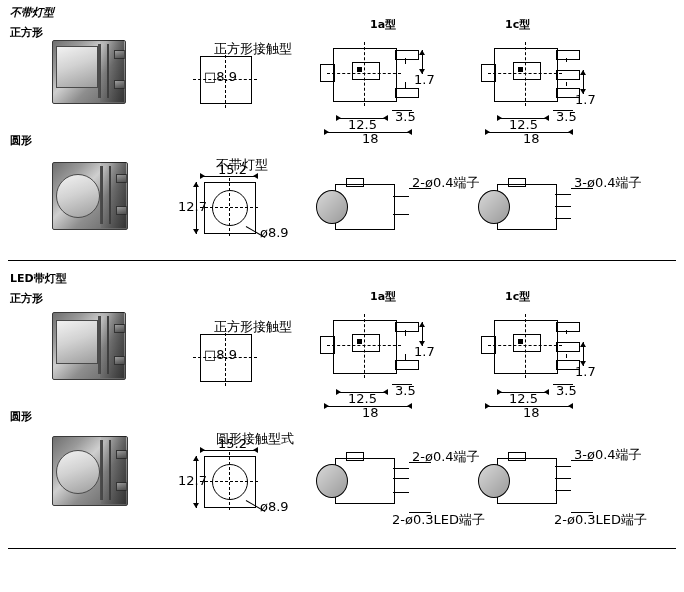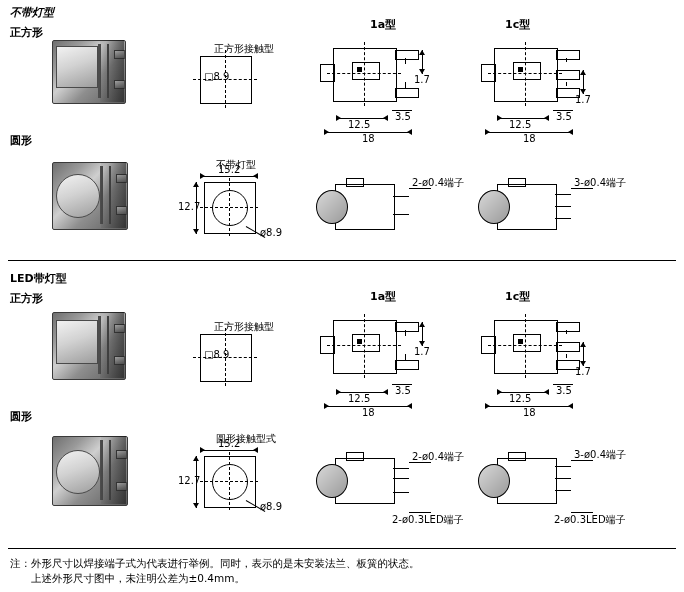--- a/index.html
+++ b/index.html
@@ -7,21 +7,21 @@
     width:684px;height:592px;
     font-family:"DejaVu Sans","Liberation Sans",sans-serif;
     color:#000;
     position:relative;
     overflow:hidden;
   }
   .page{position:relative;width:684px;height:592px;}
 
   .lbl{position:absolute;font-size:11px;line-height:13px;white-space:nowrap;}
   .lbl.b{font-weight:bold;}
-  .tiny{position:absolute;font-size:10px;line-height:9px;white-space:nowrap;color:#000;}
+  .tiny{position:absolute;font-size:13px;line-height:9px;white-space:nowrap;color:#000;}
 
   .hr{position:absolute;left:8px;width:668px;height:1px;background:#000;}
 
   
   .photo{position:absolute;}
   .photo .body{
     position:absolute;left:0;top:0;width:100%;height:100%;
     background:
       linear-gradient(135deg,#6f6f6f 0%,#9a9a9a 22%,#cfcfcf 40%,#8e8e8e 62%,#5c5c5c 100%);
     border:1px solid #3a3a3a;
@@ -346,16 +346,14 @@
     <div class="dl hline" style="left:555px;top:478px;width:16px;"></div>
     <div class="dl hline" style="left:555px;top:490px;width:16px;"></div>
     <div class="dl hline" style="left:571px;top:460px;width:22px;"></div>
     <div class="tiny" style="left:574px;top:450px;">3-ø0.4端子</div>
     <div class="dl hline" style="left:571px;top:512px;width:22px;"></div>
     <div class="tiny" style="left:554px;top:515px;">2-ø0.3LED端子</div>
   </div>
 
   <div class="hr" style="top:548px;"></div>
 
-  <div class="note" style="left:10px;top:556px;">注：外形尺寸以焊接端子式为代表进行举例。同时，表示的是未安装法兰、板簧的状态。</div>
-  <div class="note" style="left:10px;top:571px;">　　上述外形尺寸图中，未注明公差为±0.4mm。</div>
 
 </div>
 
 </body></html>

